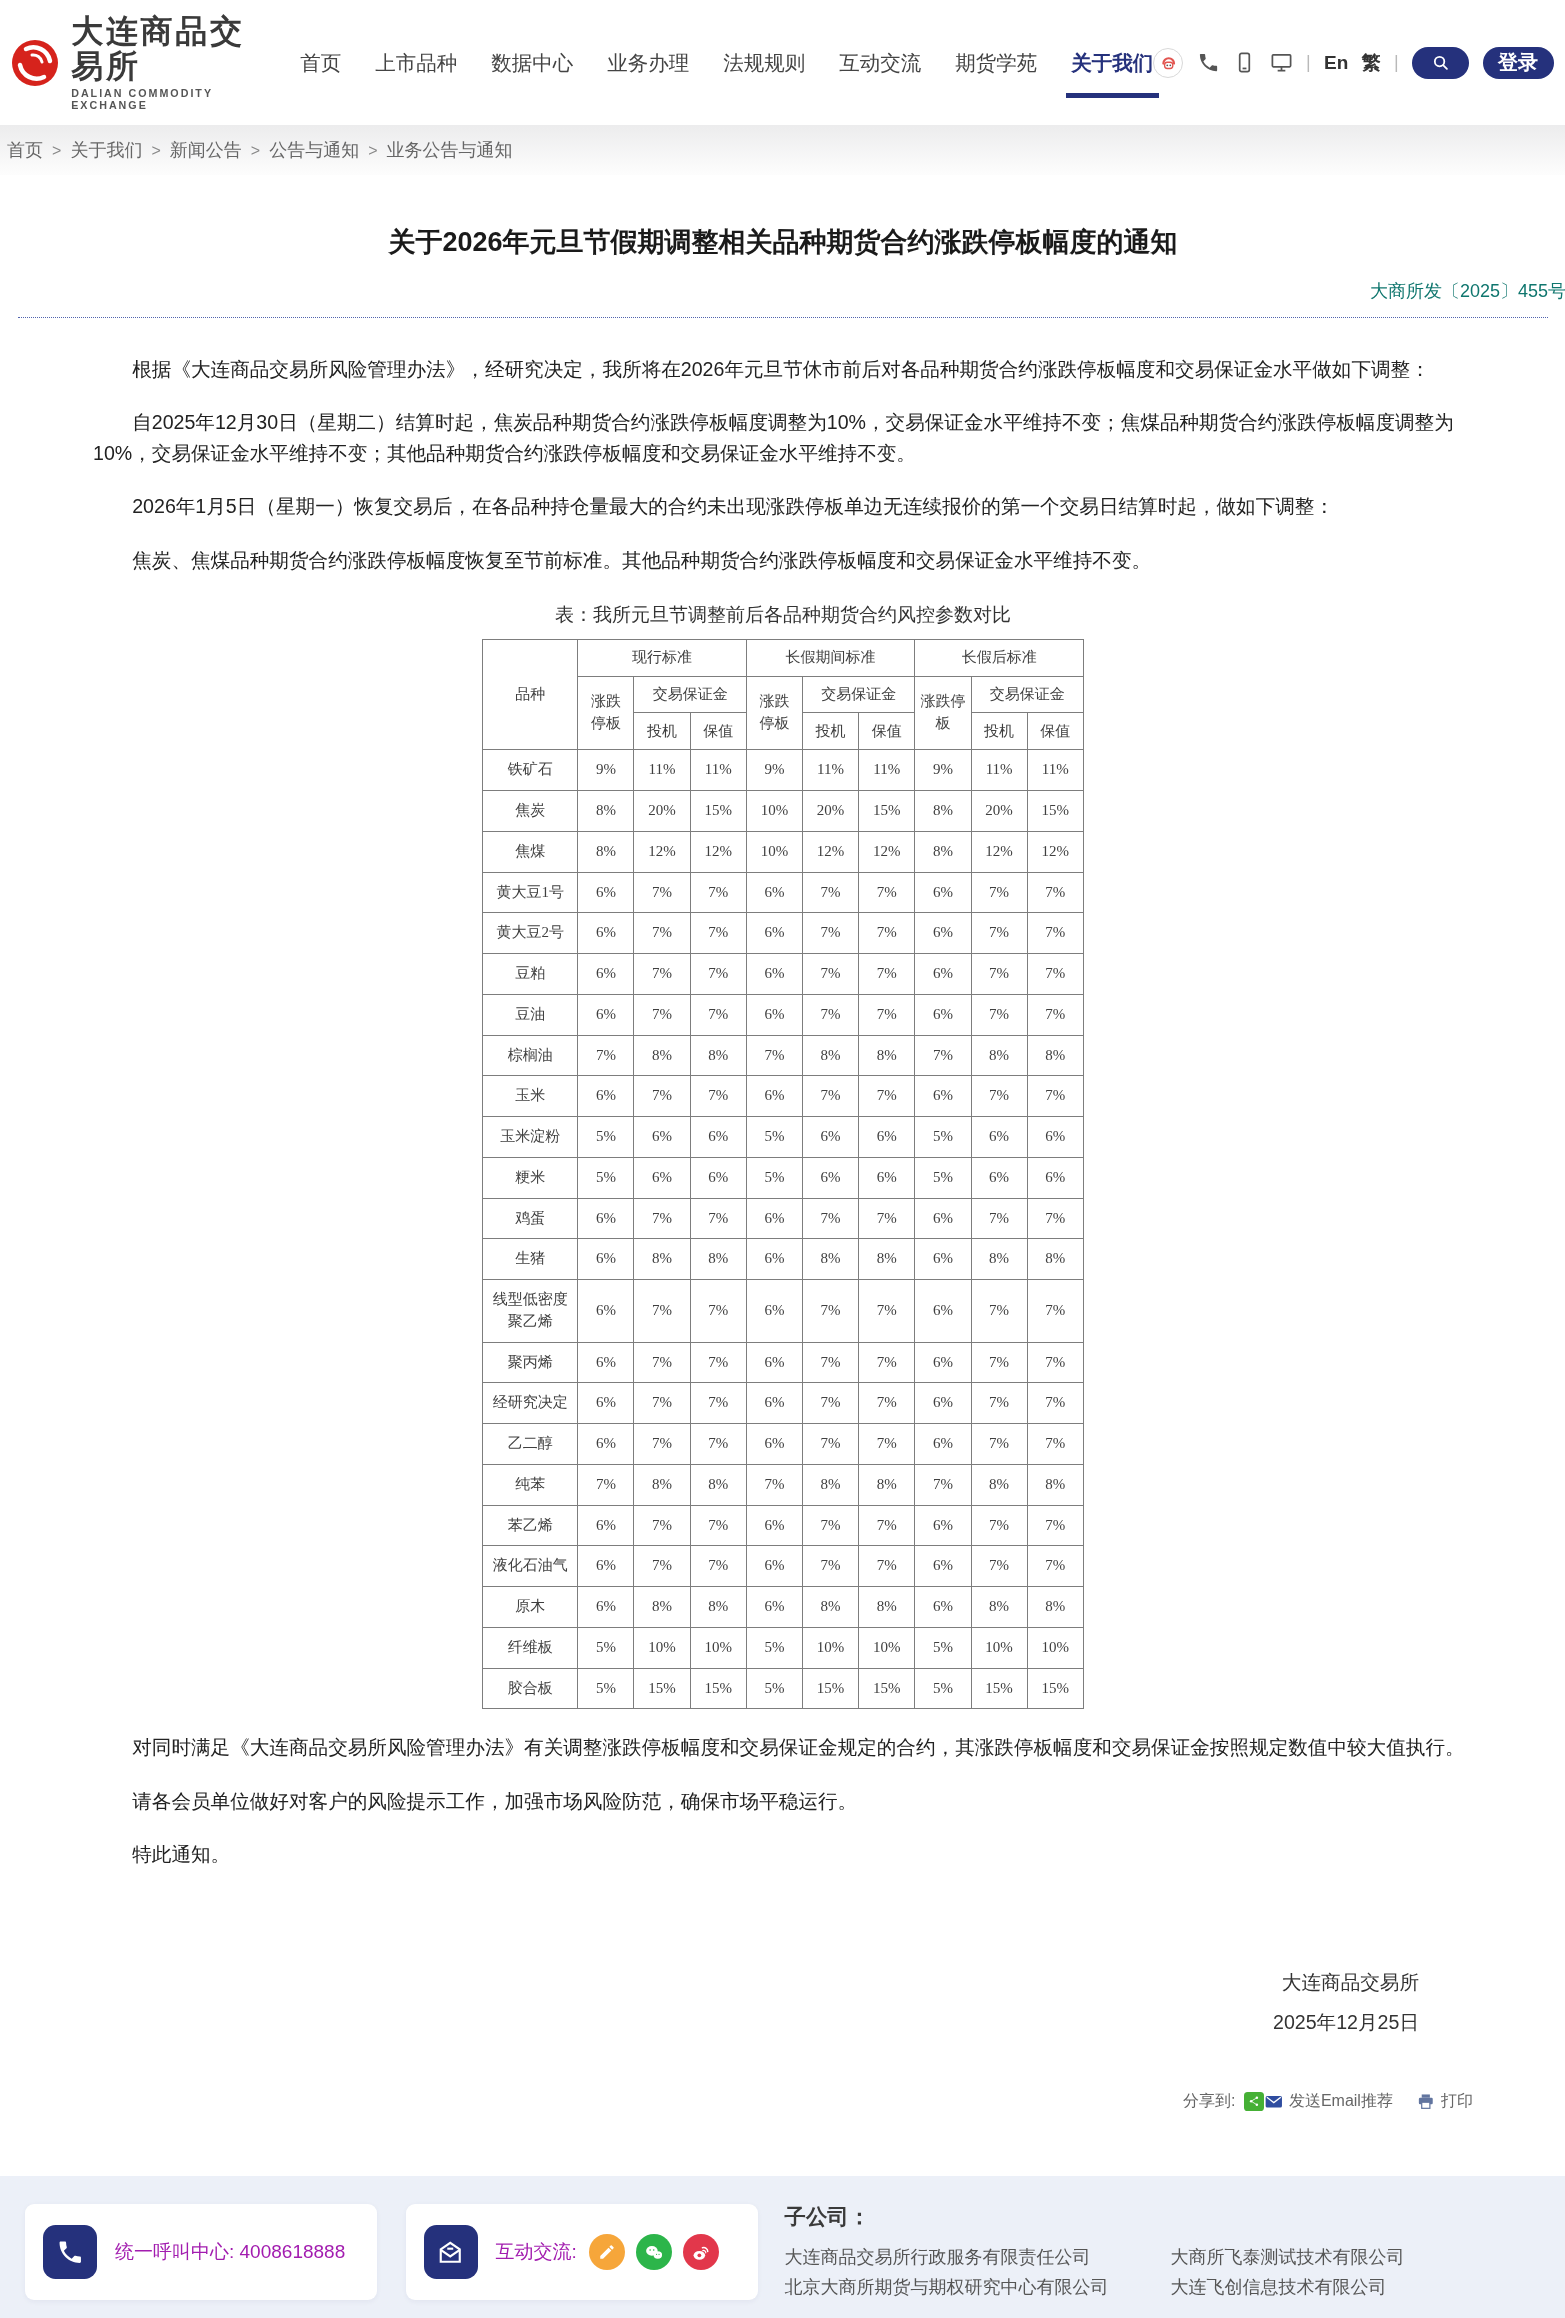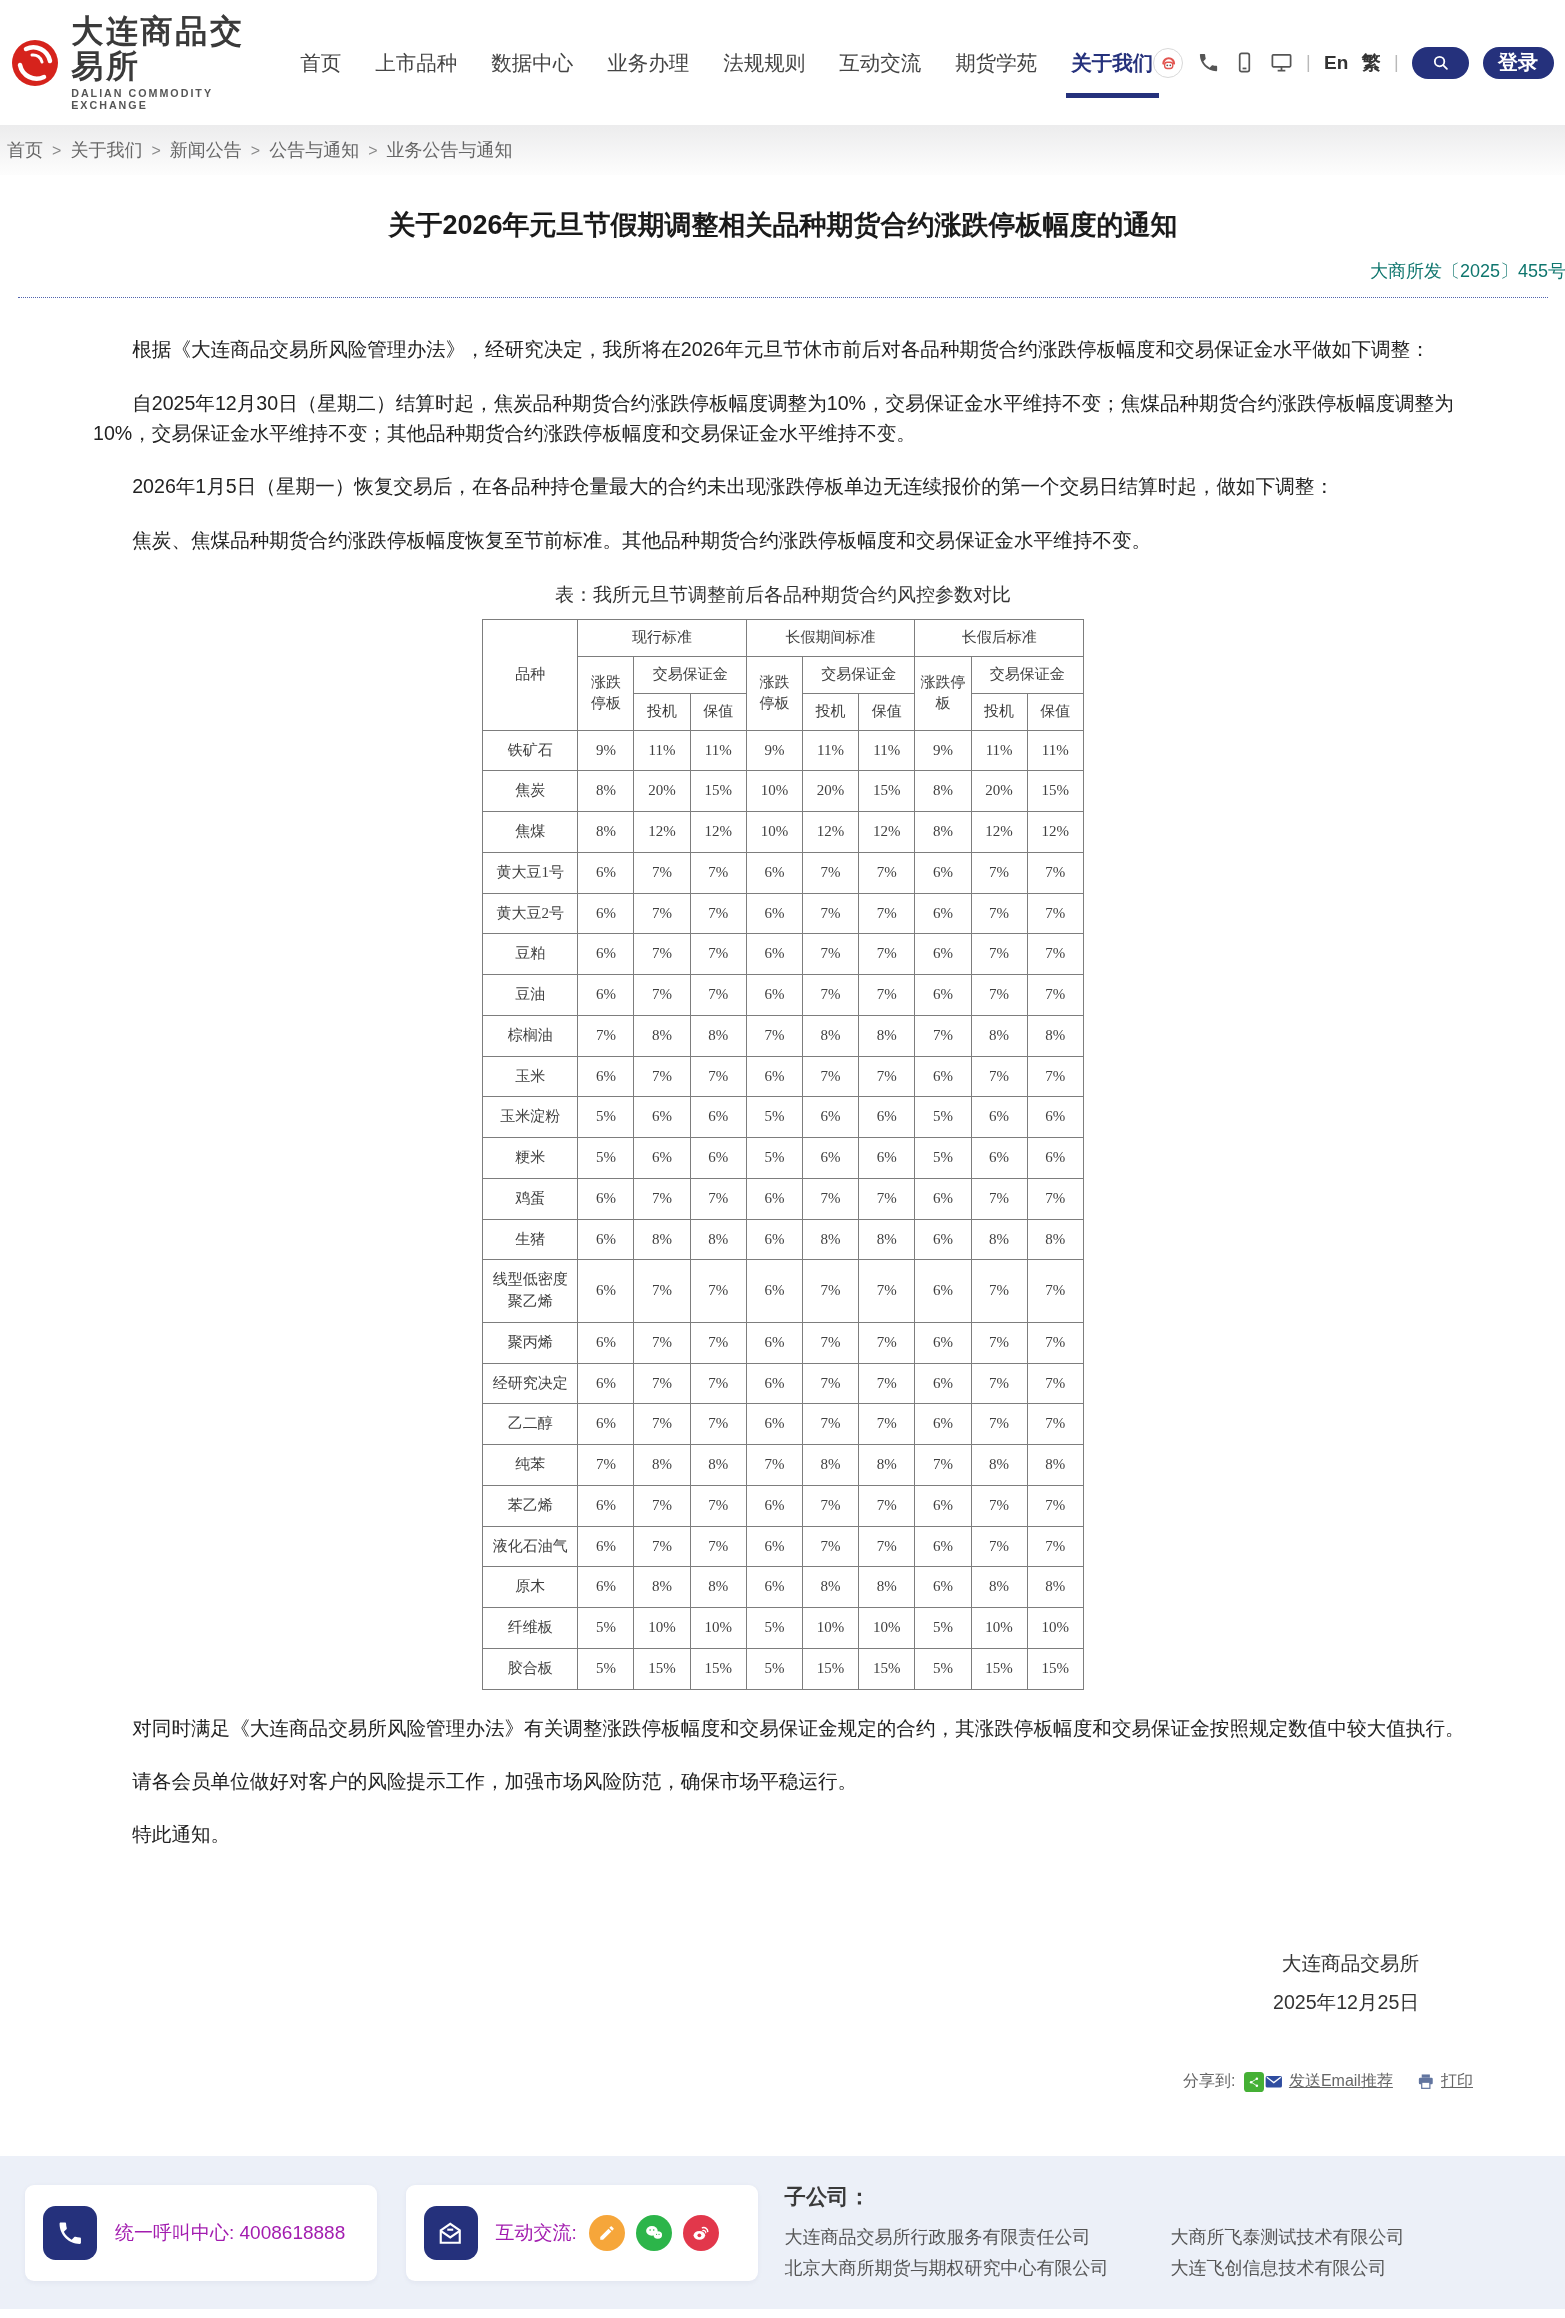--- a/index.html
+++ b/index.html
@@ -25,21 +25,21 @@
   .search-pill{width:57px;}
   .login-pill{width:71px;color:#fff;font-size:20px;font-weight:bold;font-family:inherit;}
 
   
   .crumb-strip{height:50px;background:linear-gradient(180deg,#ececed,#fdfdfd);display:flex;align-items:center;padding-left:7.1px;}
   .bc-item{font-size:18px;color:#666;cursor:pointer;}
   .bc-sep{font-size:16px;color:#888;margin:0 9px;}
 
   
   .article{background:#fff;padding:32px 0 64px 0;}
-  .a-title{text-align:center;font-size:27px;font-weight:bold;color:#1a1a1a;margin:0 107px;line-height:1.4;}
+  .a-title{text-align:center;font-size:27px;font-weight:bold;color:#1a1a1a;margin:17px 107px;line-height:1.4;}
   .a-docno{text-align:right;font-size:18px;color:#0f766e;margin-top:14.3px;}
   .a-divider{border:none;border-top:1.8px dotted #5063ae;margin:14.3px 18px 0 18px;}
   .a-body{margin:36px 93px 0 93px;font-size:19.6px;color:#222;}
   .salutation{margin:0 0 5.4px 0;}
   .para{margin:23px 0 0 0;line-height:1.55;}
   .para.indent{text-indent:2em;}
   .t-caption{text-align:center;font-size:19px;color:#333;margin-top:27px;}
 
   
   table.risk{border-collapse:collapse;margin:10.7px auto 0 auto;table-layout:fixed;width:602px;
@@ -48,21 +48,21 @@
     font-size:15px;font-weight:normal;color:#3f3f3f;padding:9px 2.7px;line-height:1.45;}
   table.risk th{padding:7.1px 2.7px;}
   th.limit{white-space:pre-line;}
   td.prod{word-break:break-all;}
 
   
   .signature{margin:100px 147px 0 0;text-align:right;font-size:19.6px;color:#333;}
   .signature .date{margin-top:12.5px;}
   .share-row{margin:55px 93px 0 93px;display:flex;align-items:center;justify-content:flex-end;}
   .share-left,.share-right{display:flex;align-items:center;gap:9px;font-size:16px;color:#666;}
-  .share-right{gap:7.1px;text-decoration:underline;}
+  .share-right{gap:7.1px;}
   .share-link{display:inline-flex;align-items:center;gap:5.4px;cursor:pointer;color:#666;}
   .share-link + .share-link{margin-left:16px;}
   .share-ico{width:19.6px;height:19.6px;border-radius:3.6px;background:#45b035;display:inline-flex;align-items:center;justify-content:center;}
   .mini-ico{width:19.6px;height:19.6px;display:inline-flex;}
 
   
   .footer-band{background:#ecf0f8;height:153px;display:flex;align-items:center;padding:0 0 0 25px;box-sizing:border-box;}
   .f-card{background:#fff;border-radius:9px;height:96px;width:352px;display:flex;align-items:center;padding:0 18px;box-sizing:border-box;box-shadow:0 1.8px 5.4px rgba(30,40,90,.05);}
   .f-card + .f-card{margin-left:28.5px;}
   .f-sq{width:54px;height:54px;border-radius:12.5px;background:#25317c;display:flex;align-items:center;justify-content:center;flex:0 0 auto;}

